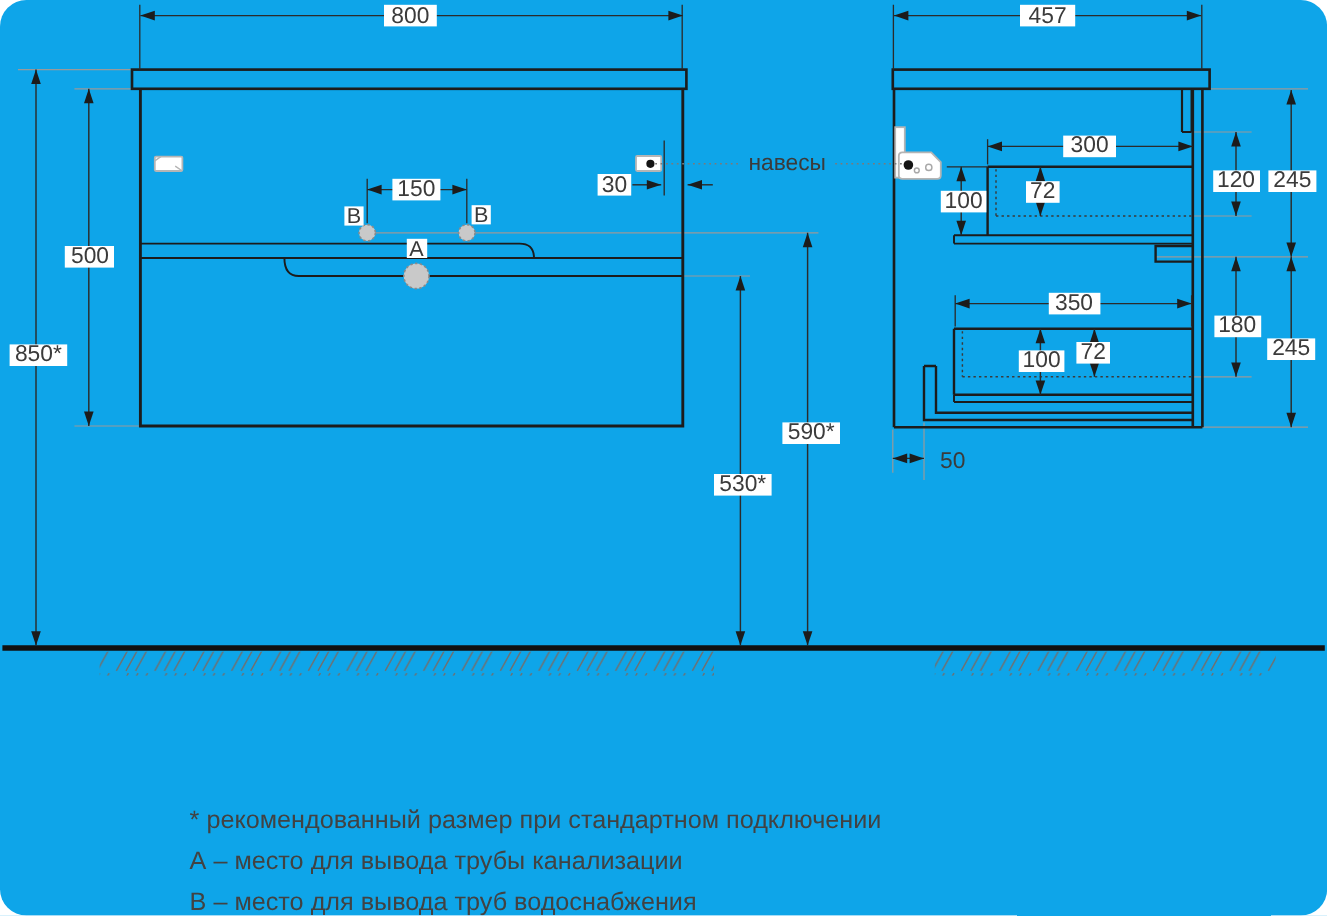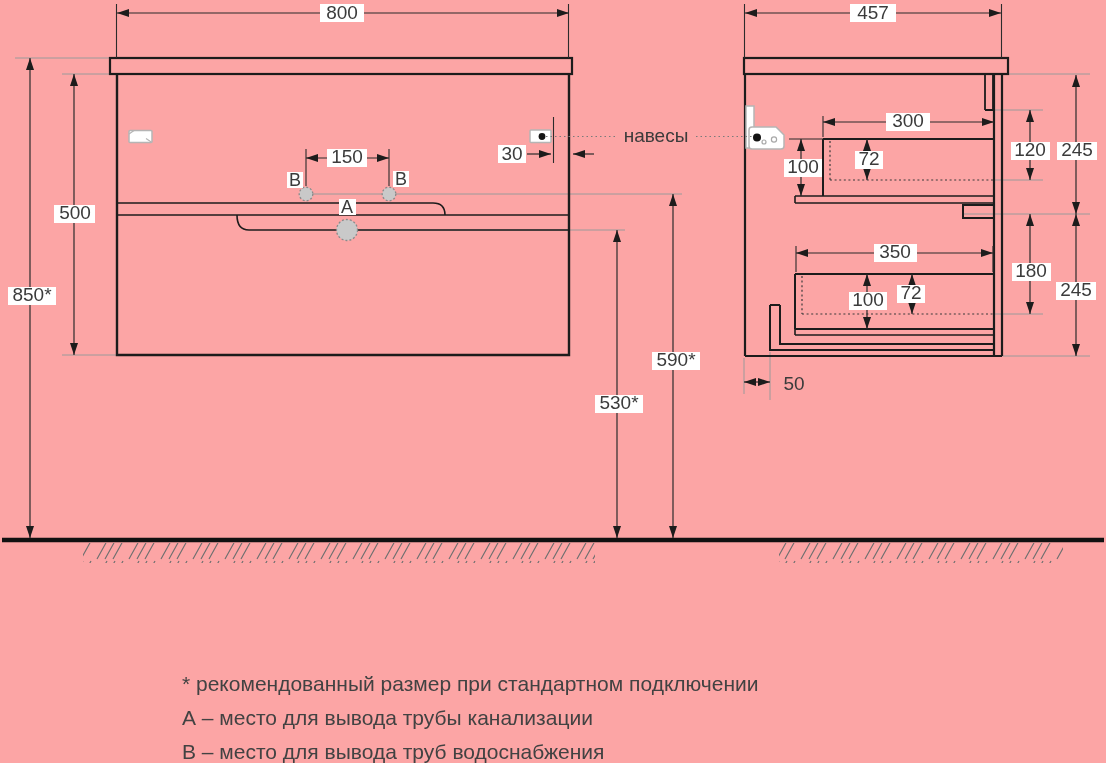--- a/index.html
+++ b/index.html
@@ -1,31 +1,31 @@
 <!DOCTYPE html>
 <html><head>
 <meta charset="utf-8">
 <style>
   html,body{margin:0;padding:0;background:#fff;}
-  .stage{position:relative;width:1106px;height:763px;background:#fca5a5;overflow:hidden;
-         font-family:"Liberation Sans",sans-serif;}
+  .stage{position:relative;width:1106px;height:763px;background:#0ea5e9;overflow:hidden;
+         font-family:"Liberation Sans",sans-serif;border-radius:22px;}
   svg{position:absolute;left:0;top:0;}
   .outline{stroke:#1c1c1c;fill:none;}
   .thin{stroke:#1c1c1c;stroke-width:1.6;fill:none;}
   .ext{stroke:#9a9a9a;stroke-width:1;fill:none;}
   .tick{stroke:#2b2b2b;stroke-width:1.1;fill:none;}
   .dim{stroke:#2b2b2b;stroke-width:1.2;fill:none;}
   .dot{stroke:#3a3a3a;stroke-width:1.2;fill:none;stroke-dasharray:2 2.6;}
   .leader{stroke:#7a7a7a;stroke-width:1.2;fill:none;stroke-dasharray:1.5 3;}
   .icon{stroke:#b5b5b5;stroke-width:1.5;fill:#ffffff;}
   .marker-circle{fill:#c9c9c9;stroke:#8a8a8a;stroke-width:1.3;stroke-dasharray:2 2;}
   .bg{fill:#ffffff;}
   .t{font-family:"Liberation Sans",sans-serif;font-size:19px;fill:#3b3b3b;text-anchor:middle;}
   .tl{font-family:"Liberation Sans",sans-serif;font-size:18px;fill:#3b3b3b;text-anchor:middle;}
-  .legend{position:absolute;left:182px;font-size:21px;color:#424242;white-space:nowrap;}
+  .legend{position:absolute;left:158px;font-size:21px;color:#424242;white-space:nowrap;}
 </style>
 </head>
 <body>
 
 <div class="stage">
 <svg width="1106" height="763" viewBox="0 0 1106 763">
   <defs>
     <marker id="ar" markerUnits="userSpaceOnUse" markerWidth="13" markerHeight="9" viewBox="0 0 13 9" refX="12.5" refY="4.5" orient="auto-start-reverse">
       <path d="M0.5,0.5 L12.5,4.5 L0.5,8.5 Z" fill="#1c1c1c"></path>
     </marker>

